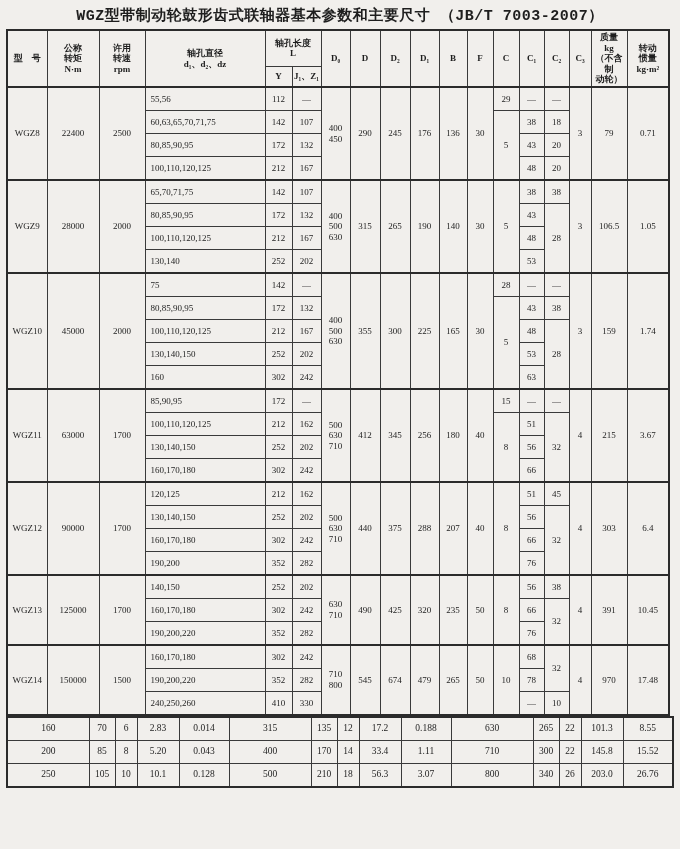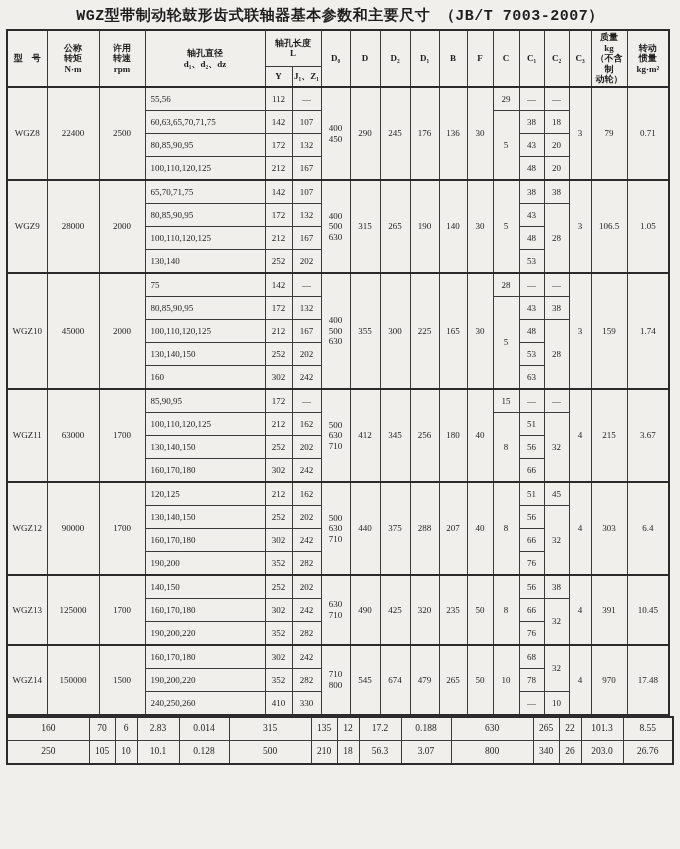--- a/index.html
+++ b/index.html
@@ -416,20 +416,37 @@
           <td>12</td>
           <td>17.2</td>
           <td>0.188</td>
           <td>630</td>
           <td>265</td>
           <td>22</td>
           <td>101.3</td>
           <td>8.55</td>
         </tr>
         <tr>
+          <td>200</td>
+          <td>85</td>
+          <td>8</td>
+          <td>5.20</td>
+          <td>0.043</td>
+          <td>400</td>
+          <td>170</td>
+          <td>14</td>
+          <td>33.4</td>
+          <td>1.11</td>
+          <td>710</td>
+          <td>300</td>
+          <td>22</td>
+          <td>145.8</td>
+          <td>15.52</td>
+        </tr>
+        <tr>
           <td>250</td>
           <td>105</td>
           <td>10</td>
           <td>10.1</td>
           <td>0.128</td>
           <td>500</td>
           <td>210</td>
           <td>18</td>
           <td>56.3</td>
           <td>3.07</td>

